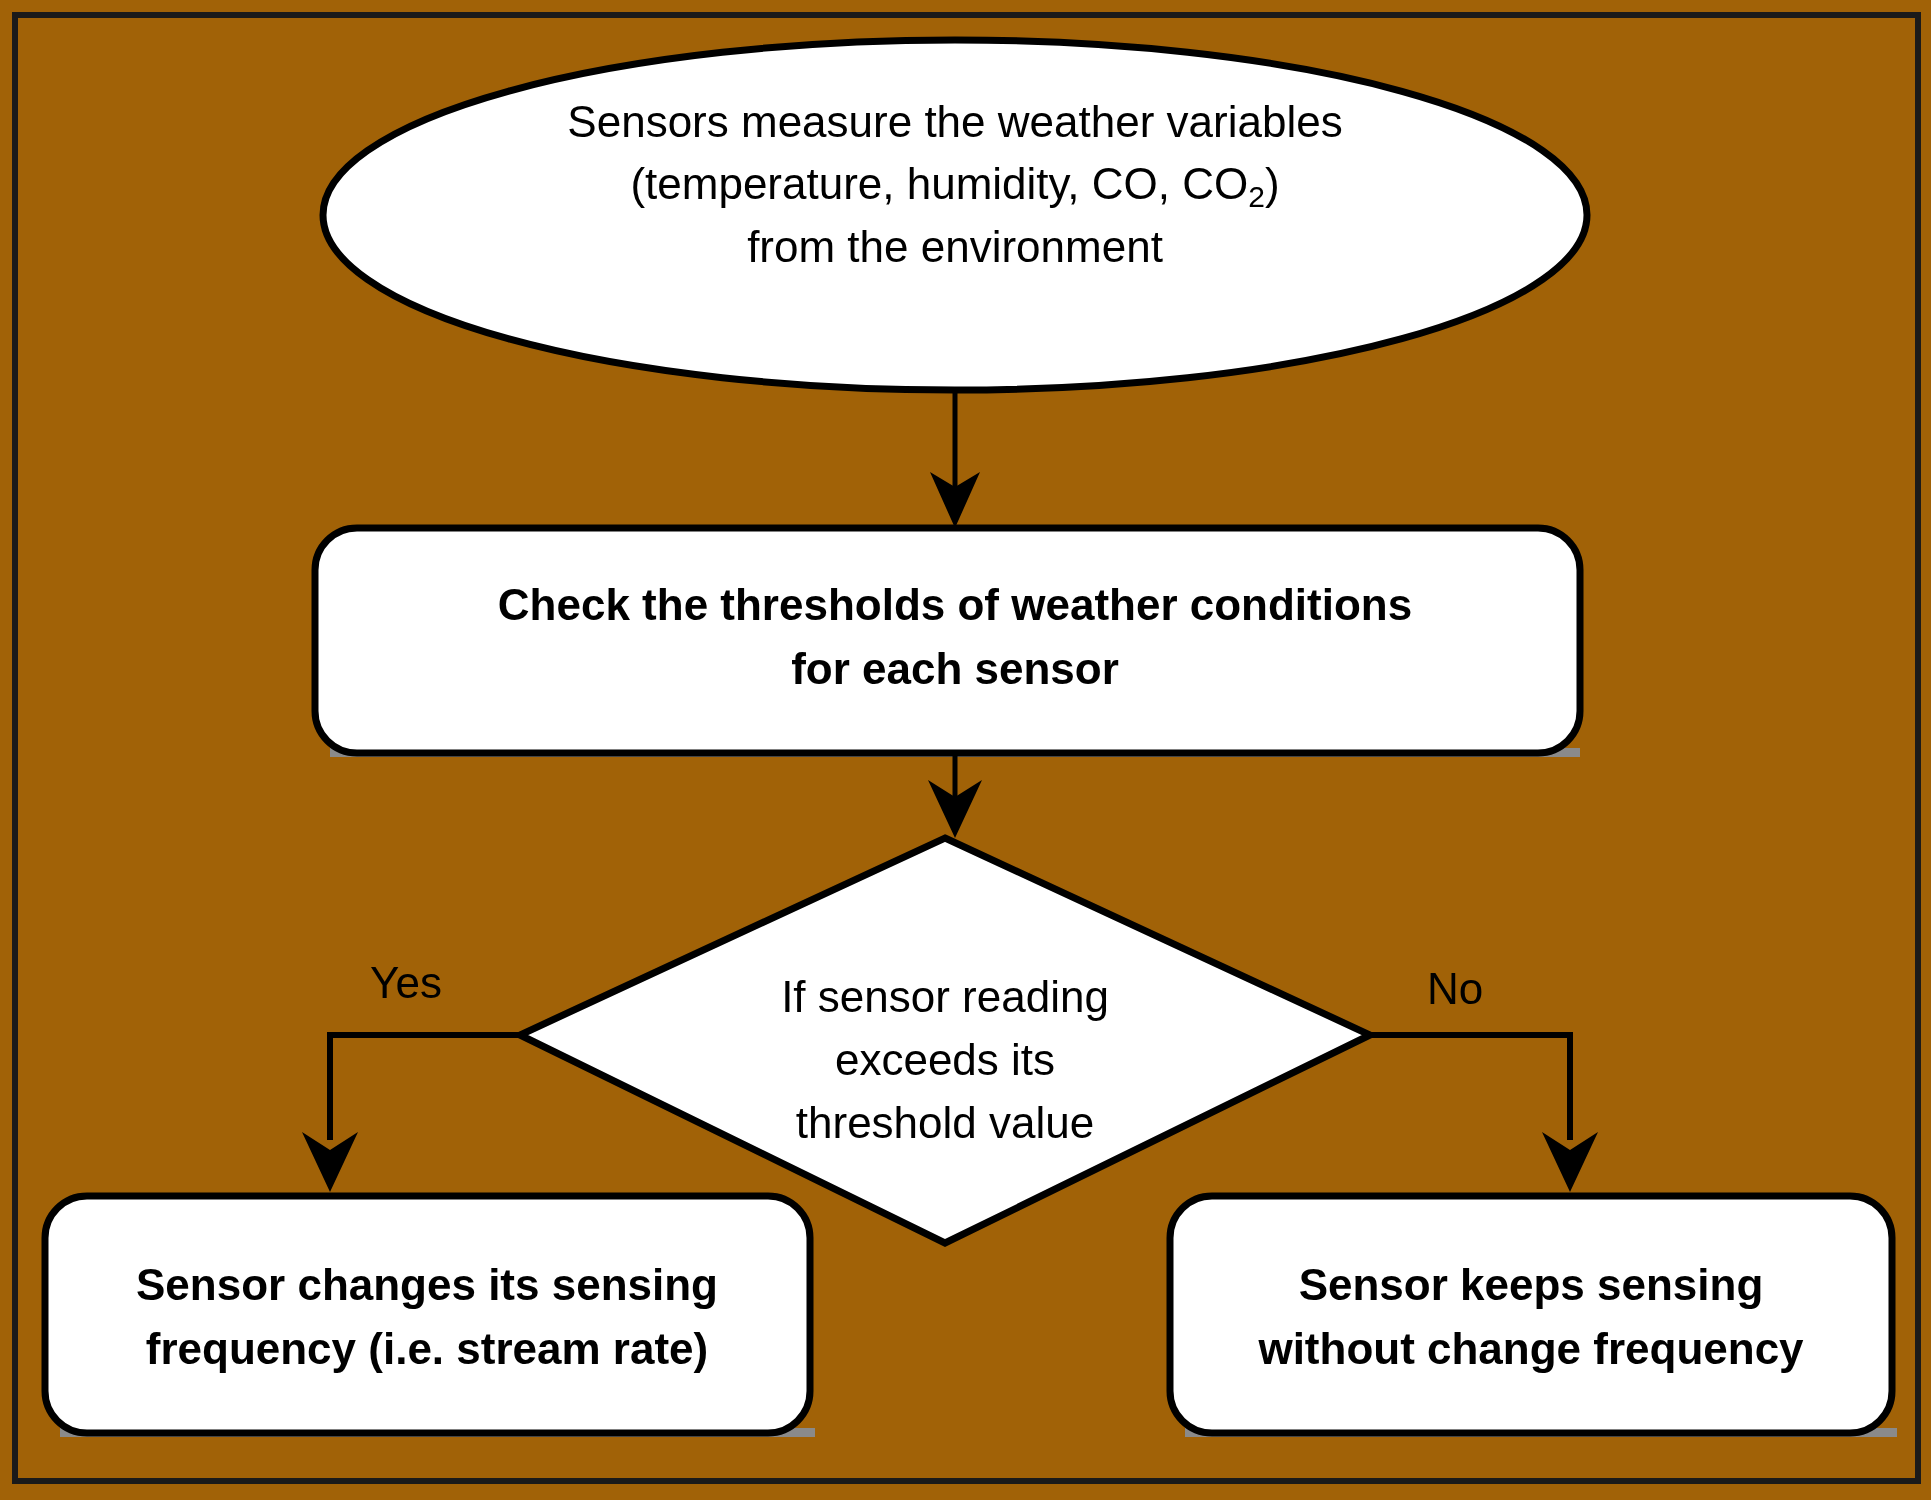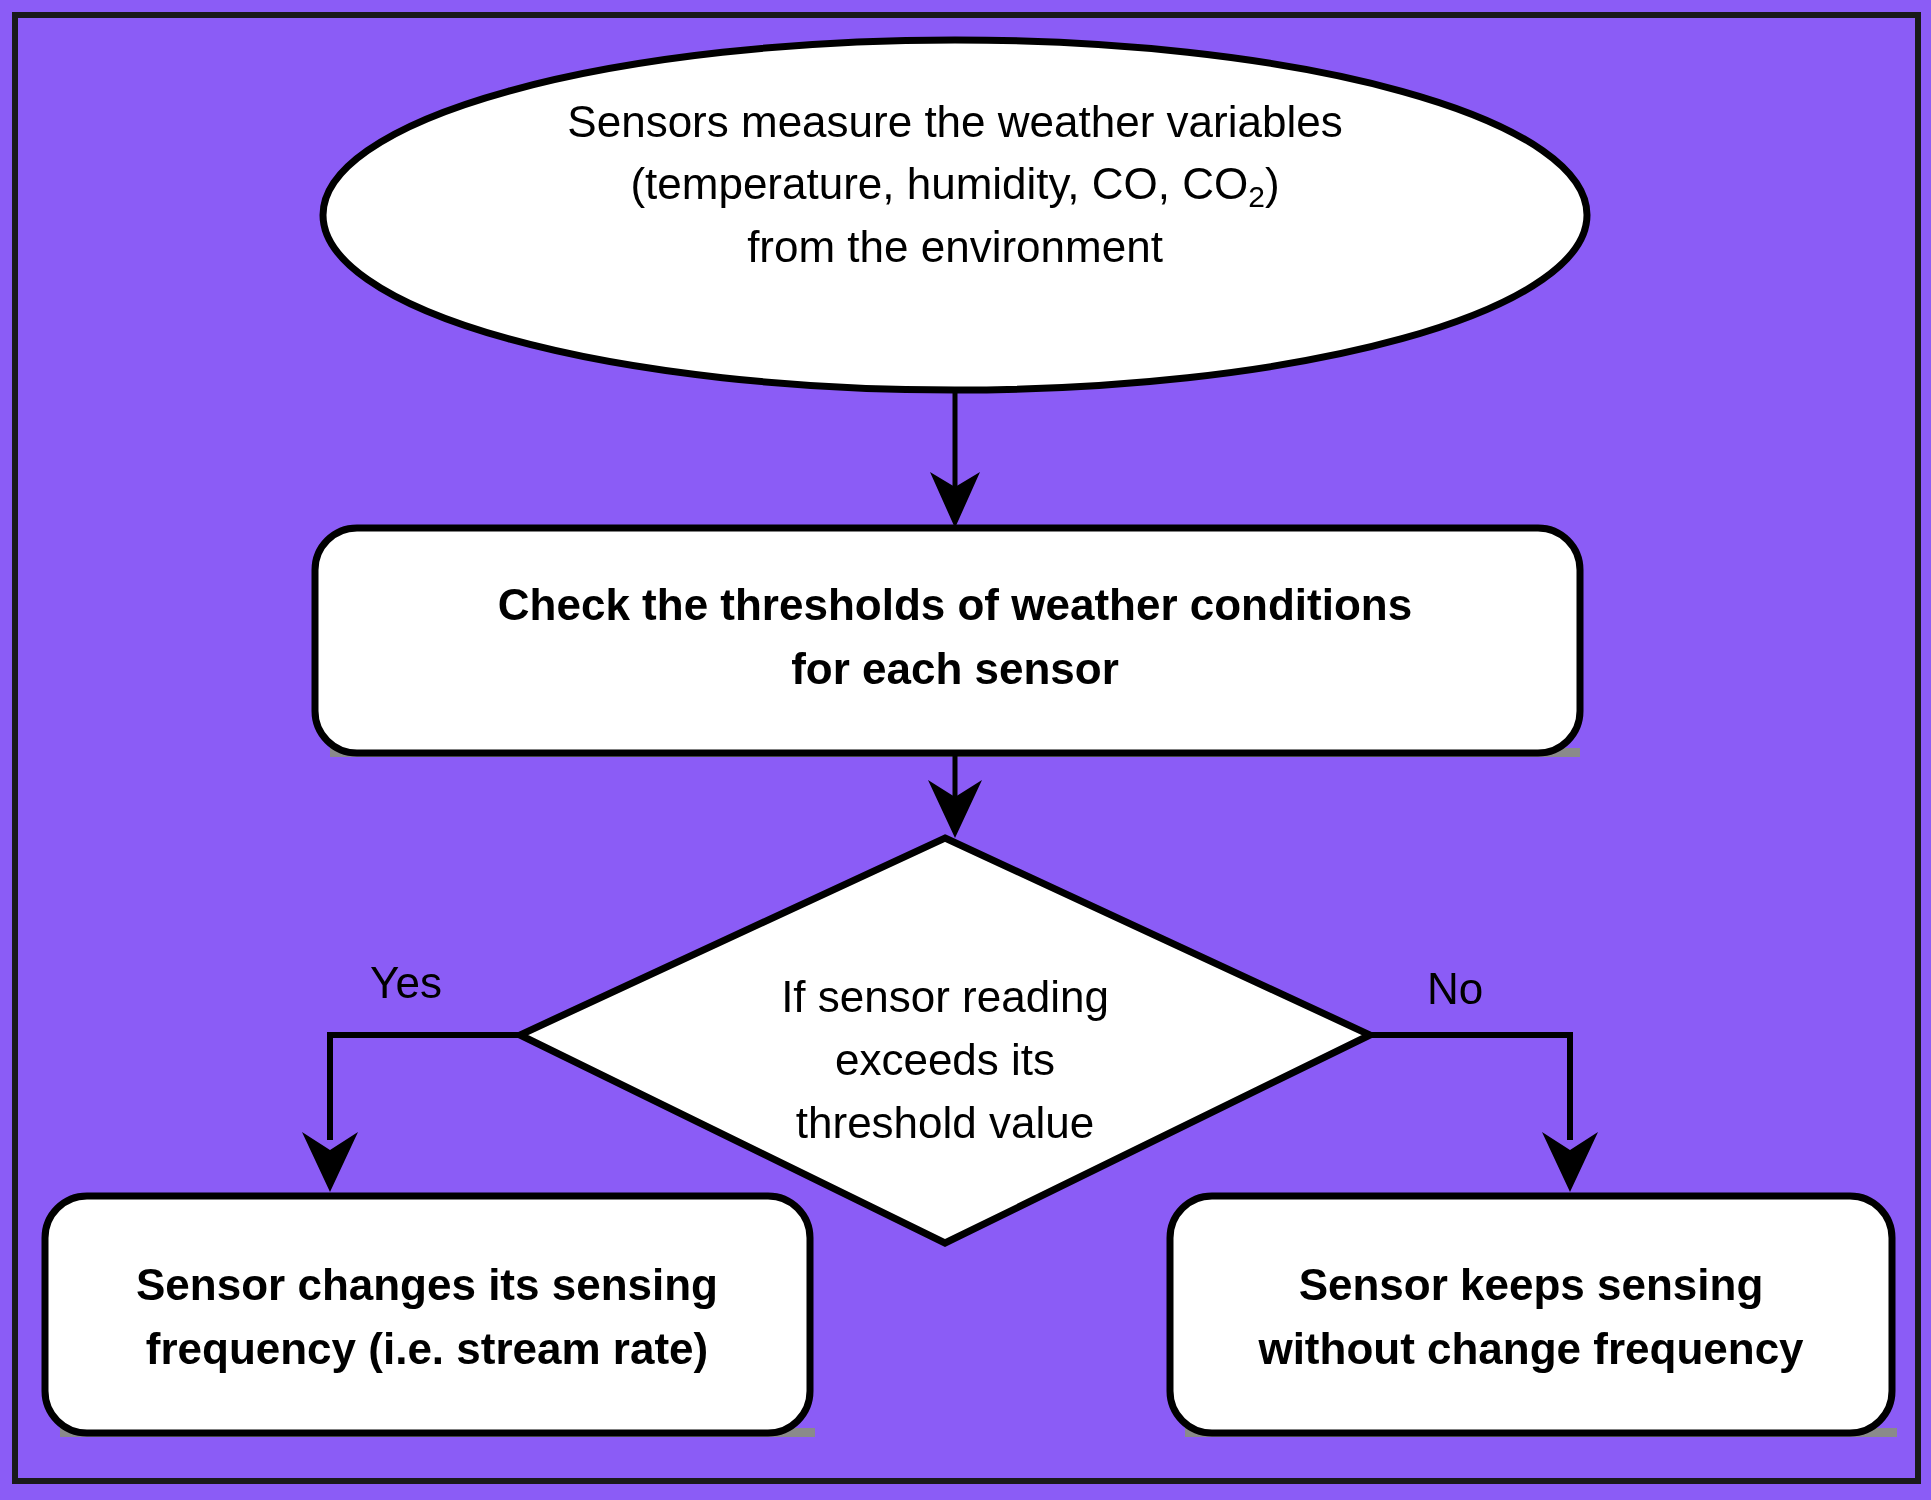--- a/index.html
+++ b/index.html
@@ -8,21 +8,21 @@
     padding: 0;
     background: #ffffff;
   }
   body {
     font-family: "Liberation Sans", sans-serif;
   }
   #diagram-root {
     position: relative;
     width: 1931px;
     height: 1500px;
-    background: #8b5cf6;
+    background: #a16207;
     overflow: hidden;
   }
   #flow-svg {
     position: absolute;
     top: 0;
     left: 0;
     width: 1931px;
     height: 1500px;
     display: block;
   }

